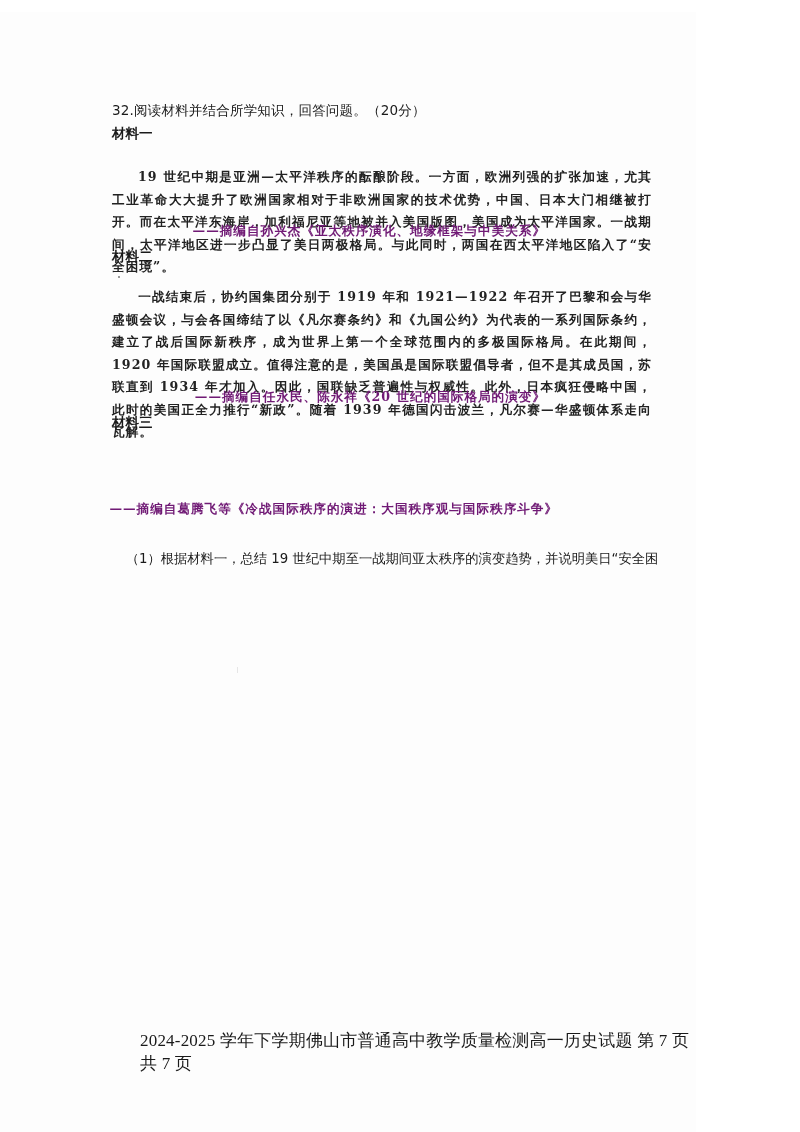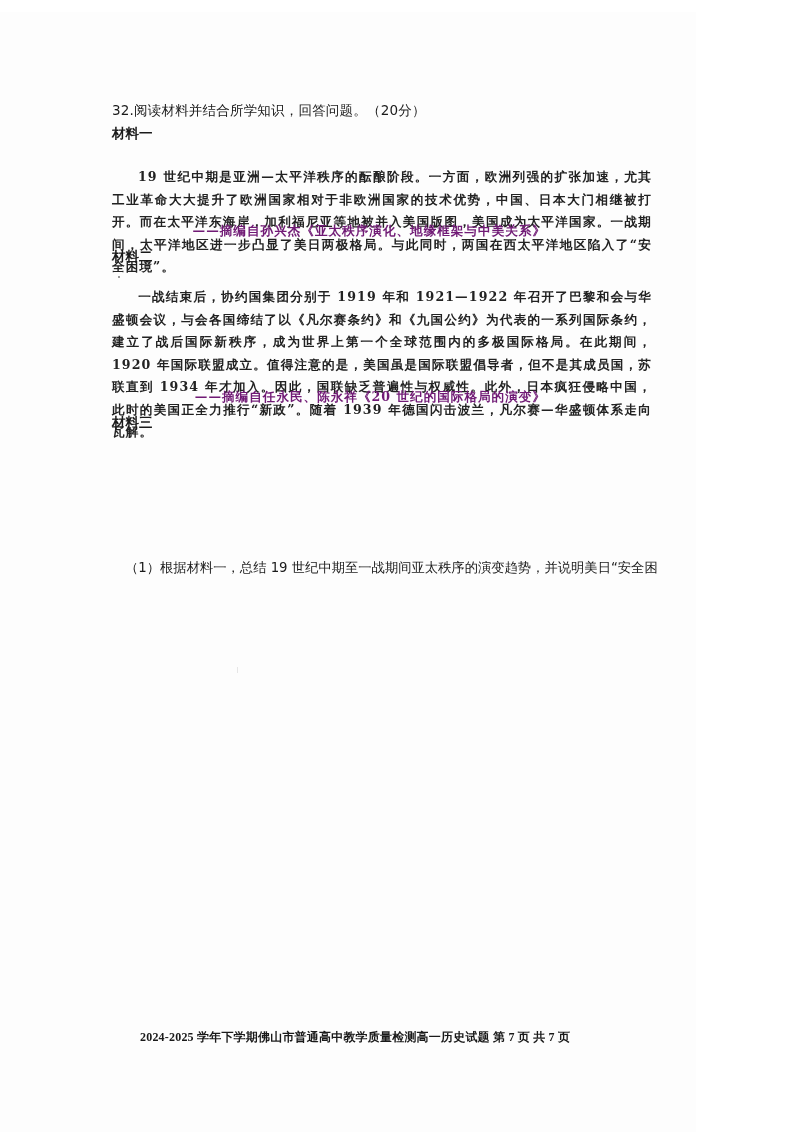--- a/index.html
+++ b/index.html
@@ -5,43 +5,44 @@
   html, body { margin: 0; padding: 0; background: #ffffff; }
   body { width: 800px; height: 1132px; position: relative; overflow: hidden;
          font-family: "DejaVu Serif", "Liberation Serif", serif; color: #1a1a1a; }
   .page { position: absolute; left: 0; top: 12px; width: 696px; height: 1132px; background: #fdfdfd; }
   .q-title { position: absolute; left: 112px; top: 90px; font-size: 13.5px; font-family: "DejaVu Sans", "Liberation Sans", sans-serif; letter-spacing: 0.2px; }
   .mat-label { position: absolute; left: 112px; font-size: 13.5px; font-family: "DejaVu Sans", "Liberation Sans", sans-serif; font-weight: bold; }
   .para { position: absolute; left: 112px; width: 540px; font-size: 12.6px; line-height: 22.5px; letter-spacing: 1.1px; text-align: justify; font-weight: bold; color: #222; margin-top: 21px; }
   .para .indent { display: inline-block; width: 26px; }
   .source { position: absolute; right: 150px; font-size: 12.6px; font-weight: bold; letter-spacing: 1px; color: #701a75; }
   .questions { position: absolute; left: 112px; top: 532px; width: 560px; font-family: "DejaVu Sans", "Liberation Sans", sans-serif; font-size: 13.3px; line-height: 22px; }
-  .q-item { margin: 13px; }
+  .q-item { margin: 4px; text-align: center; }
   .q-item .cont { padding-left: 22px; display: block; }
-  .footer { position: absolute; left: 140px; top: 1017px; font-size: 12px; font-weight: bold; font-family: "Liberation Serif", "DejaVu Serif", serif; letter-spacing: 0.2px; }
+  .footer { position: absolute; left: 140px; top: 1017px; font-size: 17px; font-weight: normal; font-family: "Liberation Serif", "DejaVu Serif", serif; letter-spacing: 0.2px; }
   .speck { position: absolute; left: 237px; top: 655px; width: 1px; height: 6px; background: #e6e6e6; }
   .dot { position: absolute; left: 118px; top: 264px; width: 2px; height: 2px; background: #777; border-radius: 1px; }
 </style>
 </head>
 <body>
 
 <div class="page">
 
   <div class="q-title">32.阅读材料并结合所学知识，回答问题。（20分）</div>
 
   <div class="mat-label" style="top:113px;text-align:right;">材料一</div>
   <div class="para" style="top:133px;"><span class="indent"></span><span>19 世纪中期是亚洲—太平洋秩序的酝酿阶段。一方面，欧洲列强的扩张加速，尤其工业革命大大提升了欧洲国家相对于非欧洲国家的技术优势，中国、日本大门相继被打开。而在太平洋东海岸，加利福尼亚等地被并入美国版图，美国成为太平洋国家。一战期间，太平洋地区进一步凸显了美日两极格局。与此同时，两国在西太平洋地区陷入了“安全困境”。</span></div>
   <div class="source" style="top:211px;">——摘编自孙兴杰《亚太秩序演化、地缘框架与中美关系》</div>
 
   <div class="mat-label" style="top:236px;">材料二</div>
   <div class="dot"></div>
   <div class="para" style="top:253px;"><span class="indent"></span><span>一战结束后，协约国集团分别于 1919 年和 1921—1922 年召开了巴黎和会与华盛顿会议，与会各国缔结了以《凡尔赛条约》和《九国公约》为代表的一系列国际条约，建立了战后国际新秩序，成为世界上第一个全球范围内的多极国际格局。在此期间，1920 年国际联盟成立。值得注意的是，美国虽是国际联盟倡导者，但不是其成员国，苏联直到 1934 年才加入。因此，国联缺乏普遍性与权威性。此外，日本疯狂侵略中国，此时的美国正全力推行“新政”。随着 1939 年德国闪击波兰，凡尔赛—华盛顿体系走向瓦解。</span></div>
   <div class="source" style="top:377px;">——摘编自任永民、陈永祥《20 世纪的国际格局的演变》</div>
 
   <div class="mat-label" style="top:402px;">材料三</div>
+  <div class="source" style="top:489px; right:138px;">——摘编自葛腾飞等《冷战国际秩序的演进：大国秩序观与国际秩序斗争》</div>
 
   <div class="questions">
     <div class="q-item">
       <span>（1）根据材料一，总结 19 世纪中期至一战期间亚太秩序的演变趋势，并说明美日“安全困</span>
     </div>
   </div>
 
   <div class="speck"></div>
 
   <div class="footer">2024-2025 学年下学期佛山市普通高中教学质量检测高一历史试题  第 7 页  共 7 页</div>

